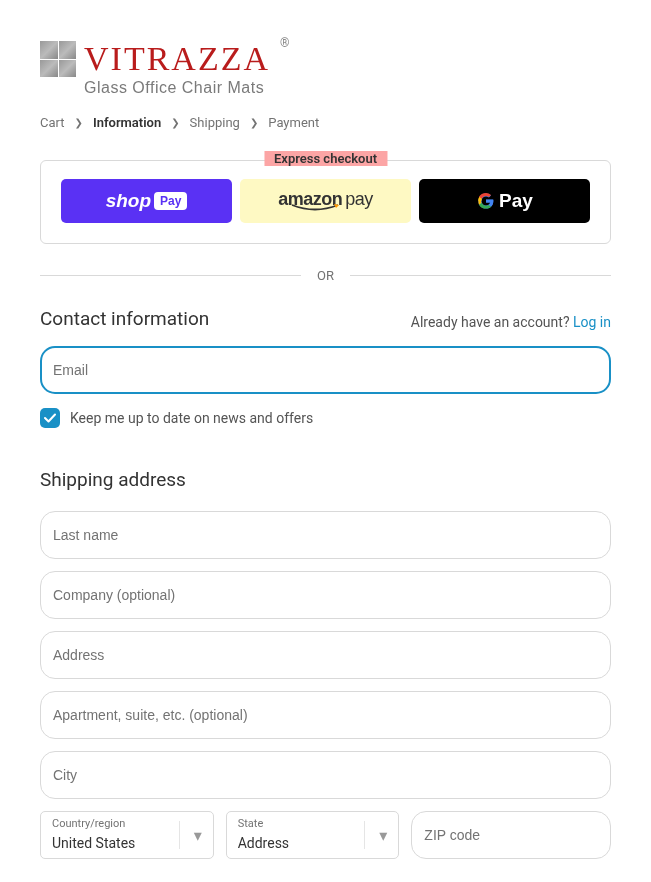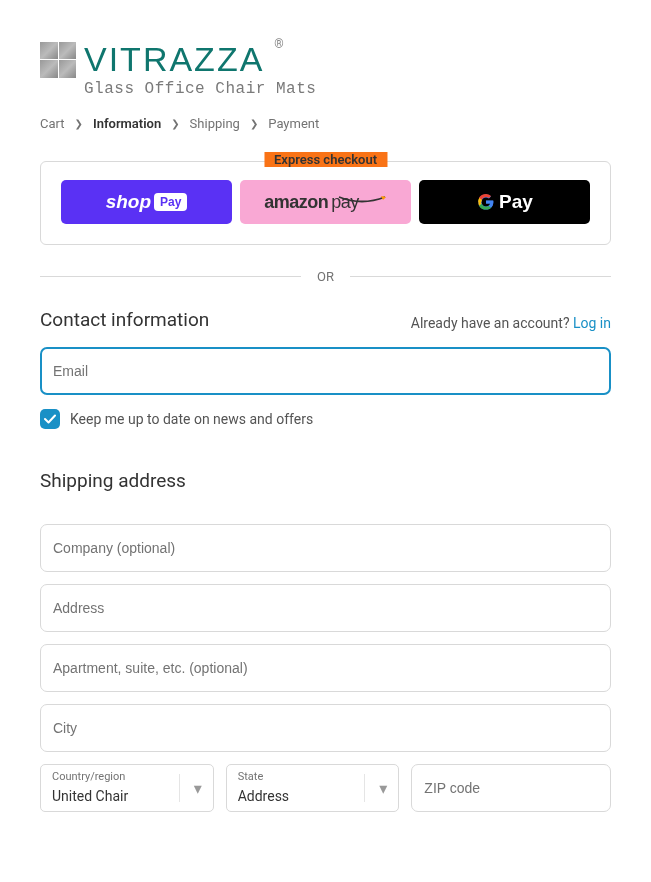--- a/index.html
+++ b/index.html
@@ -27,36 +27,36 @@
       height: 36px;
       display: grid;
       grid-template-columns: 1fr 1fr;
       grid-template-rows: 1fr 1fr;
       gap: 1px;
     }
     .logo-mark div {
       background: linear-gradient(135deg, #999 0%, #bbb 50%, #888 100%);
     }
     .logo-text {
-      font-family: Liberation Sans, sans-serif;
+      font-family: Liberation Serif, serif;
       font-size: 34px;
       letter-spacing: 2px;
-      color: #0f766e;
+      color: #b91c1c;
       font-weight: 400;
       position: relative;
     }
     .logo-reg {
       font-size: 12px;
       color: #888;
       position: relative;
       top: -16px;
       left: 2px;
     }
     .logo-tagline {
-      font-family: Liberation Mono, monospace;
+      font-family: Liberation Sans, sans-serif;
       font-size: 16px;
       color: #7a7a7a;
       letter-spacing: 0.5px;
       margin-left: 44px;
       margin-top: 1px;
     }
     .breadcrumb {
       display: flex;
       align-items: center;
       gap: 10px;
@@ -77,21 +77,21 @@
       border-radius: 6px;
       padding: 18px 20px 20px 20px;
       position: relative;
       margin-bottom: 24px;
     }
     .express-label {
       position: absolute;
       top: -10px;
       left: 50%;
       transform: translateX(-50%);
-      background: #f97316;
+      background: #fca5a5;
       padding: 0 10px;
       font-size: 13px;
       font-weight: 600;
       color: #333;
     }
     .express-buttons {
       display: flex;
       gap: 8px;
     }
     .pay-btn {
@@ -115,25 +115,25 @@
       background: #fff;
       color: #5a31f4;
       font-style: normal;
       font-size: 12px;
       font-weight: 700;
       padding: 2px 6px;
       border-radius: 4px;
       margin-left: 3px;
     }
     .amazonpay {
-      background: #f9a8d4;
+      background: #fef9c3;
       color: #333;
       font-size: 18px;
       letter-spacing: -0.5px;
-      flex-direction: row;
+      flex-direction: column;
       line-height: 1;
     }
     .amazonpay .az-text {
       font-weight: 700;
     }
     .amazonpay .az-pay {
       font-weight: 400;
       margin-left: 3px;
     }
     .amazonpay .az-smile {
@@ -179,21 +179,21 @@
       color: #545454;
     }
     .login-link {
       color: #1990c6;
       cursor: pointer;
     }
     .input {
       width: 100%;
       height: 48px;
       border: 1px solid #d9d9d9;
-      border-radius: 7px;
+      border-radius: 15px;
       padding: 0 12px;
       font-size: 14px;
       color: #333;
       outline: none;
     }
     .input::placeholder {
       color: #737373;
     }
     .input.focused {
       border: 2px solid #1990c6;
@@ -360,38 +360,39 @@
     <svg viewBox="0 0 12 12">
         <path d="M1 6 L4.5 9.5 L11 2.5" stroke="#fff" stroke-width="2" fill="none" stroke-linecap="round" stroke-linejoin="round"></path>
       </svg>
   </div>
   <span class="checkbox-label">Keep me up to date on news and offers</span>
 </div>
 
 <h2 class="addr-title">Shipping address</h2>
 
 <div class="row">
+  <input class="input" placeholder="Last name" style="">
 </div>
 <div class="row">
   <input class="input" placeholder="Company (optional)" style="">
 </div>
 <div class="row">
   <input class="input" placeholder="Address" style="">
 </div>
 <div class="row">
   <input class="input" placeholder="Apartment, suite, etc. (optional)" style="">
 </div>
 <div class="row">
   <input class="input" placeholder="City" style="">
 </div>
 <div class="row">
   <div class="select-wrap">
     <div class="select-box"></div>
     <div class="float-label">Country/region</div>
-    <div class="value">United Chair</div>
+    <div class="value">United States</div>
     <div class="sep"></div>
     <span class="caret">▾</span>
   </div>
   <div class="select-wrap">
     <div class="select-box"></div>
     <div class="float-label">State</div>
     <div class="value">Address</div>
     <div class="sep"></div>
     <span class="caret">▾</span>
   </div>

